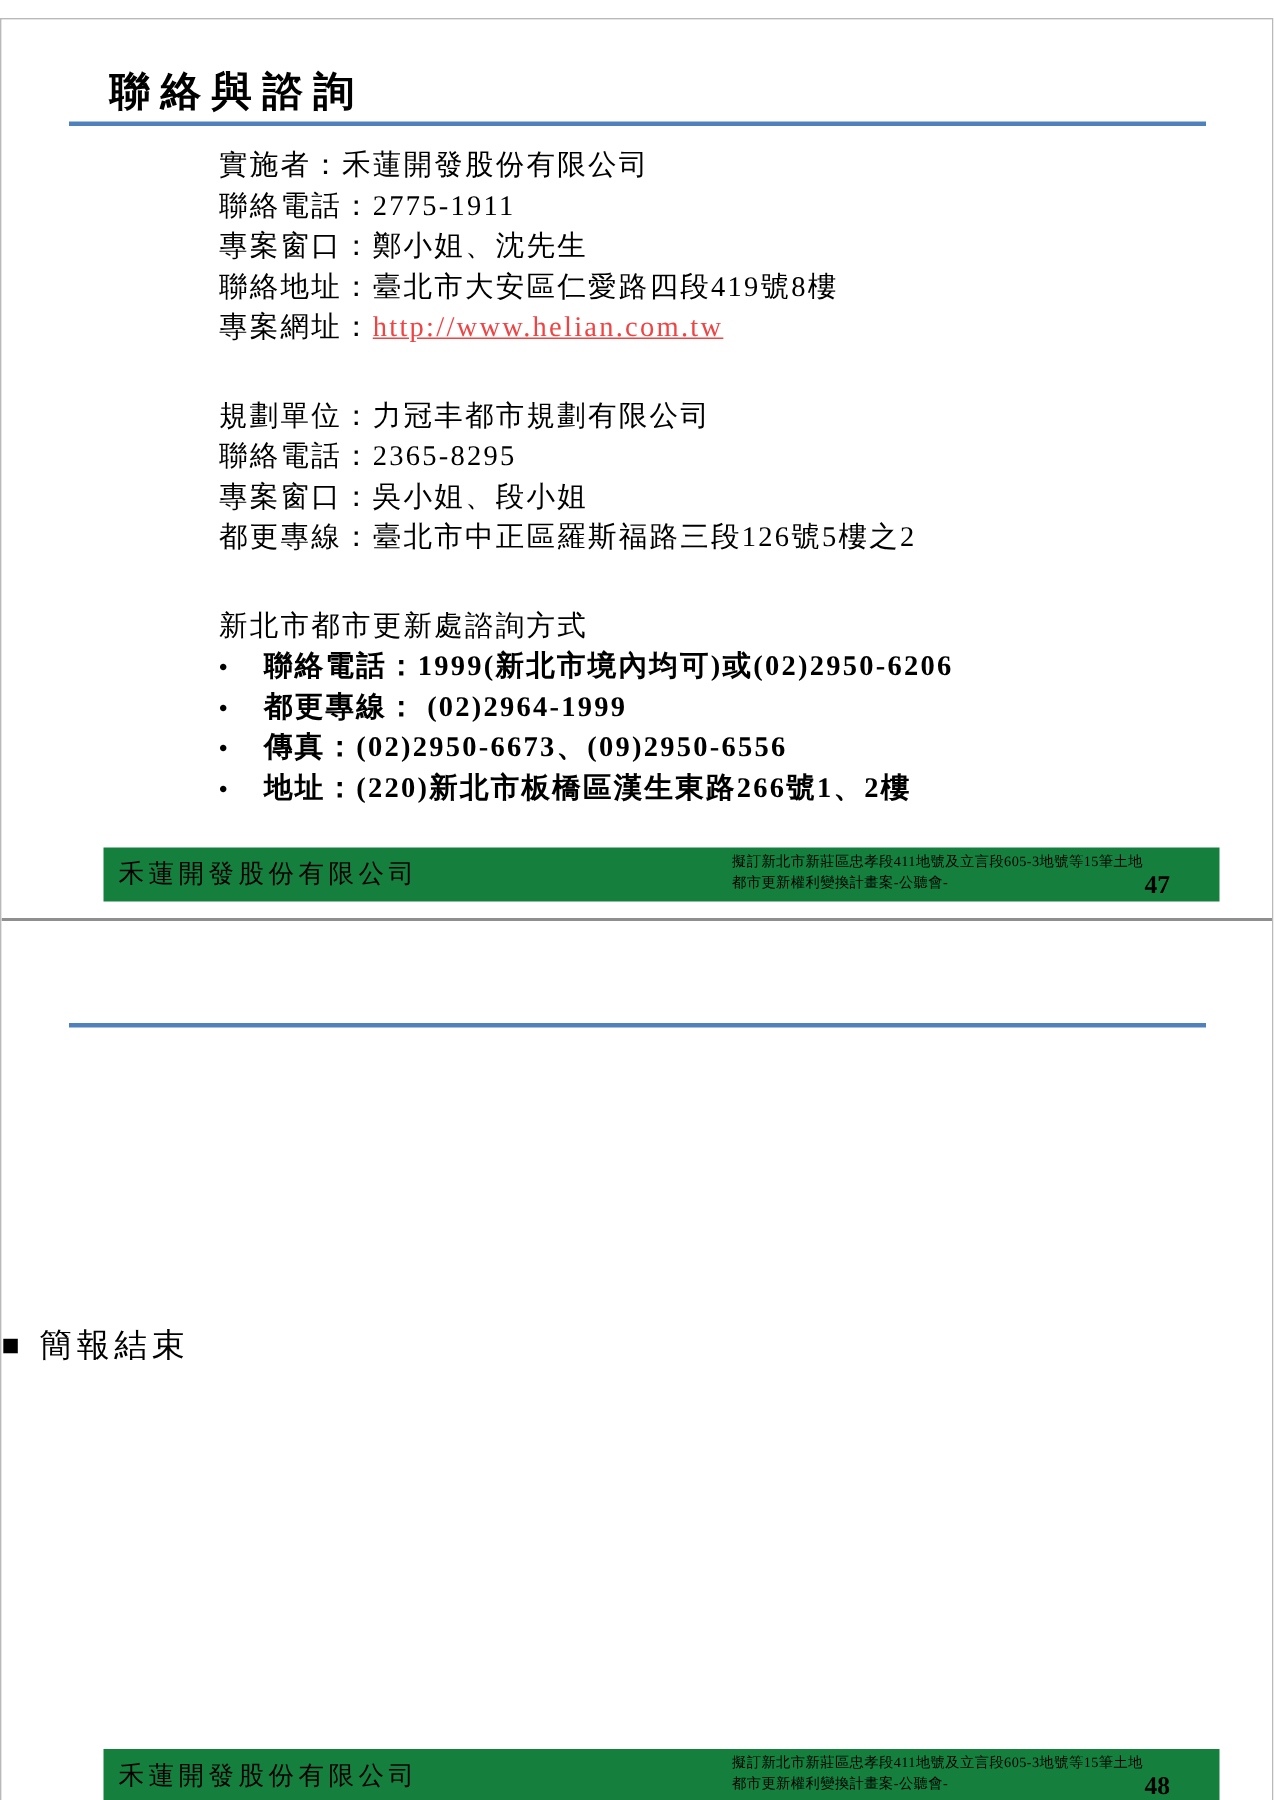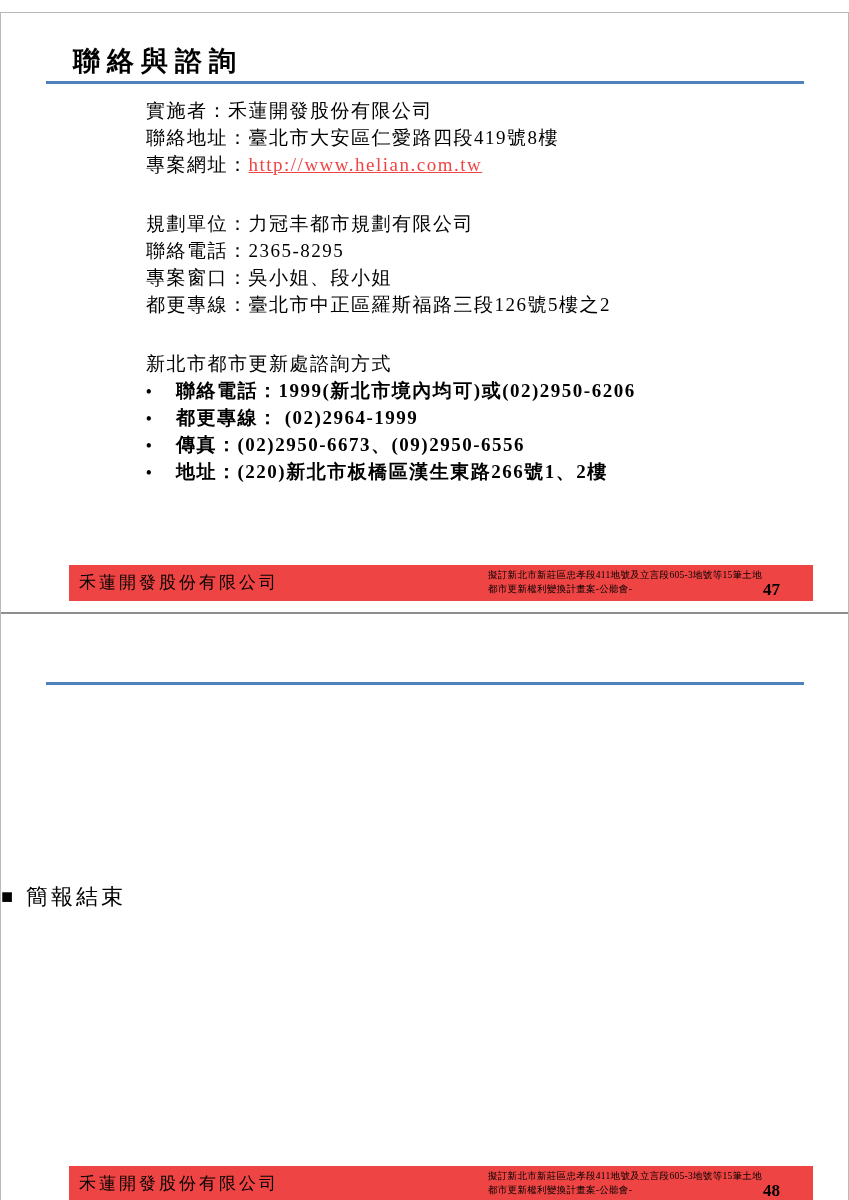--- a/index.html
+++ b/index.html
@@ -73,21 +73,21 @@
   .link {
     color: #ef4444;
     text-decoration: underline;
   }
   .footer-bar {
     position: absolute;
     left: 68px;
     top: 552px;
     width: 744px;
     height: 36px;
-    background: #ef4444;
+    background: #15803d;
   }
   .footer-company {
     position: absolute;
     left: 10px;
     top: 6px;
     font-size: 17px;
     letter-spacing: 3px;
     white-space: nowrap;
   }
   .footer-project {
@@ -130,20 +130,22 @@
 
   <div class="page">
 
     <div class="slide-title">聯絡與諮詢</div>
 
     <div class="title-rule"></div>
 
     <div class="content">
 
       <div class="line">實施者：禾蓮開發股份有限公司</div>
+      <div class="line">聯絡電話：2775-1911</div>
+      <div class="line">專案窗口：鄭小姐、沈先生</div>
       <div class="line">聯絡地址：臺北市大安區仁愛路四段419號8樓</div>
 
       <div class="line">
         <span>專案網址：</span><a class="link" href="#">http://www.helian.com.tw</a>
       </div>
 
       <div class="spacer"></div>
 
       <div class="line">規劃單位：力冠丰都市規劃有限公司</div>
       <div class="line">聯絡電話：2365-8295</div>

